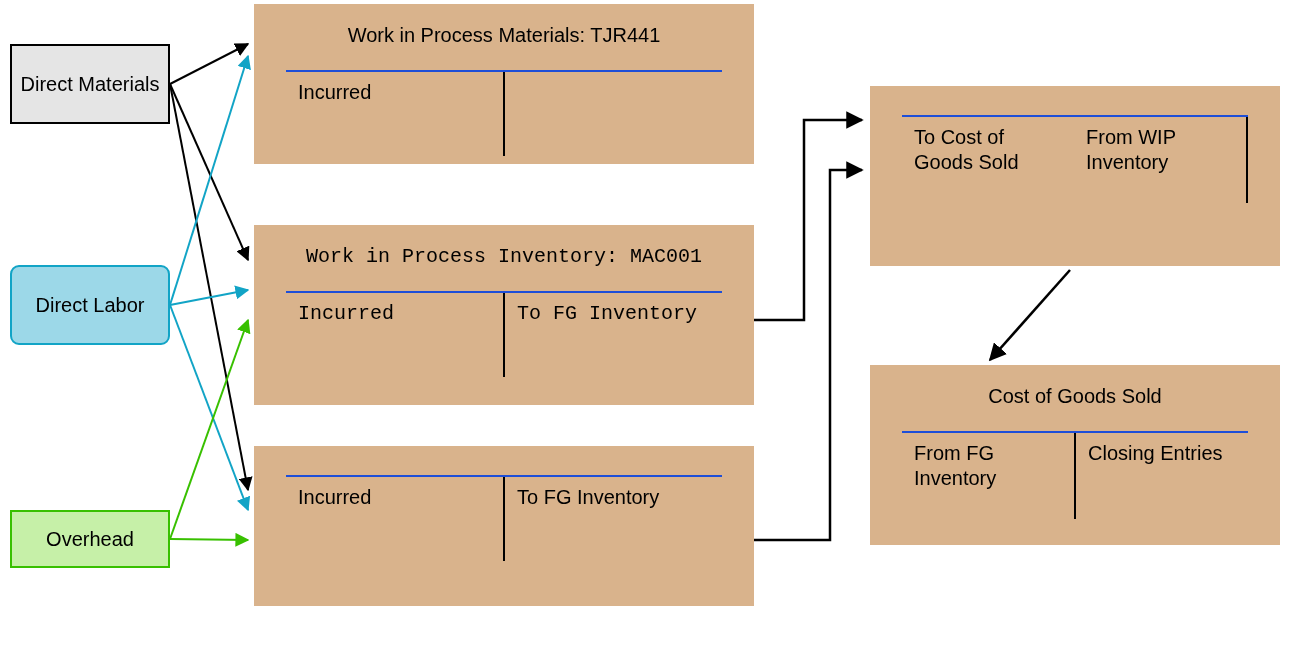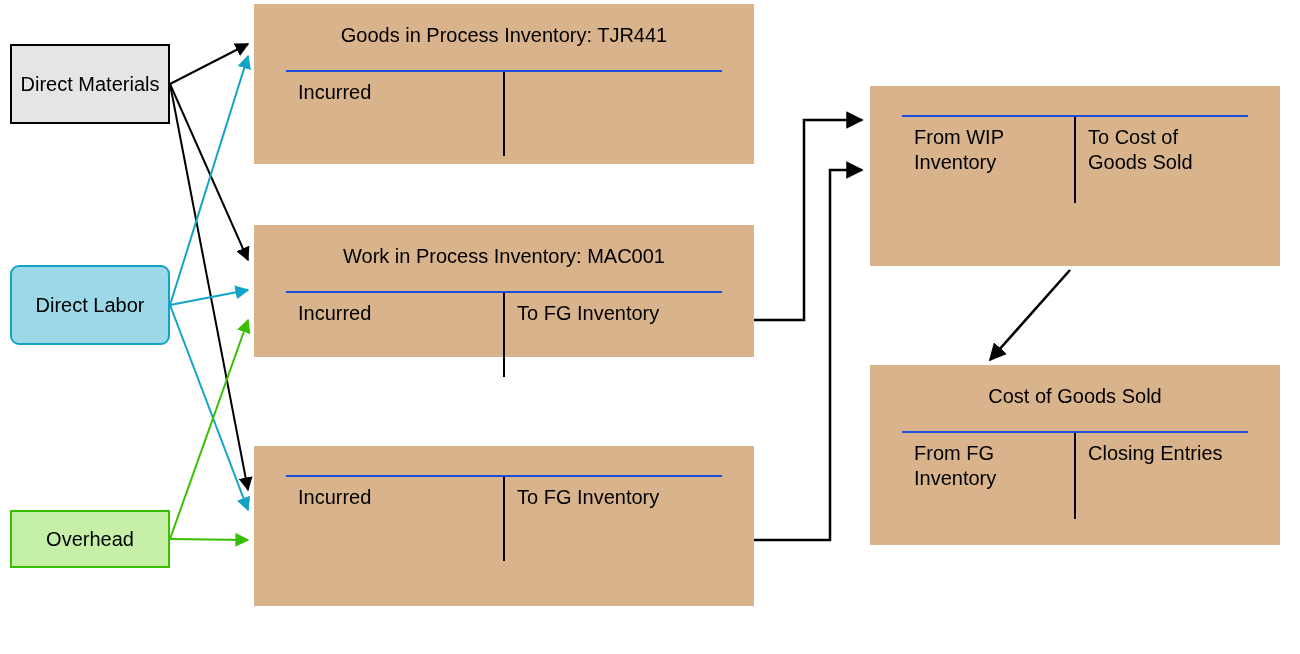--- a/index.html
+++ b/index.html
@@ -67,46 +67,46 @@
 
 <div class="box input-box" style="left:10px; top:265px; width:160px; height:80px; background:#9cd8e8; border-color:#12a4c6;border-radius:9px;">
   <span>Direct Labor</span>
 </div>
 
 <div class="box input-box" style="left:10px; top:510px; width:160px; height:58px; background:#c6f0a8; border-color:#38c000;">
   <span>Overhead</span>
 </div>
 
 <div class="box tan-box" style="left:254px; top:4px; width:500px; height:160px;">
-  <div class="t-title">Goods in Process Inventory: TJR441</div>
+  <div class="t-title">Work in Process Materials: TJR441</div>
   <div class="t-rule">
     <div class="t-col left">Incurred</div>
     <div class="t-col"></div>
   </div>
 </div>
 
-<div class="box tan-box" style="left:254px; top:225px; width:500px; height:132px;">
+<div class="box tan-box" style="left:254px; top:225px; width:500px; height:180px;font-family:Liberation Mono, monospace;">
   <div class="t-title">Work in Process Inventory: MAC001</div>
   <div class="t-rule">
     <div class="t-col left">Incurred</div>
     <div class="t-col">To FG Inventory</div>
   </div>
 </div>
 
 <div class="box tan-box" style="left:254px; top:446px; width:500px; height:160px;">
   <div class="t-rule">
     <div class="t-col left">Incurred</div>
     <div class="t-col">To FG Inventory</div>
   </div>
 </div>
 
 <div class="box tan-box" style="left:870px; top:86px; width:410px; height:180px;">
   <div class="t-rule">
+    <div class="t-col">To Cost of Goods Sold</div>
     <div class="t-col left">From WIP Inventory</div>
-    <div class="t-col">To Cost of Goods Sold</div>
   </div>
 </div>
 
 <div class="box tan-box" style="left:870px; top:365px; width:410px; height:180px;">
   <div class="t-title">Cost of Goods Sold</div>
   <div class="t-rule">
     <div class="t-col left">From FG Inventory</div>
     <div class="t-col">Closing Entries</div>
   </div>
 </div>

